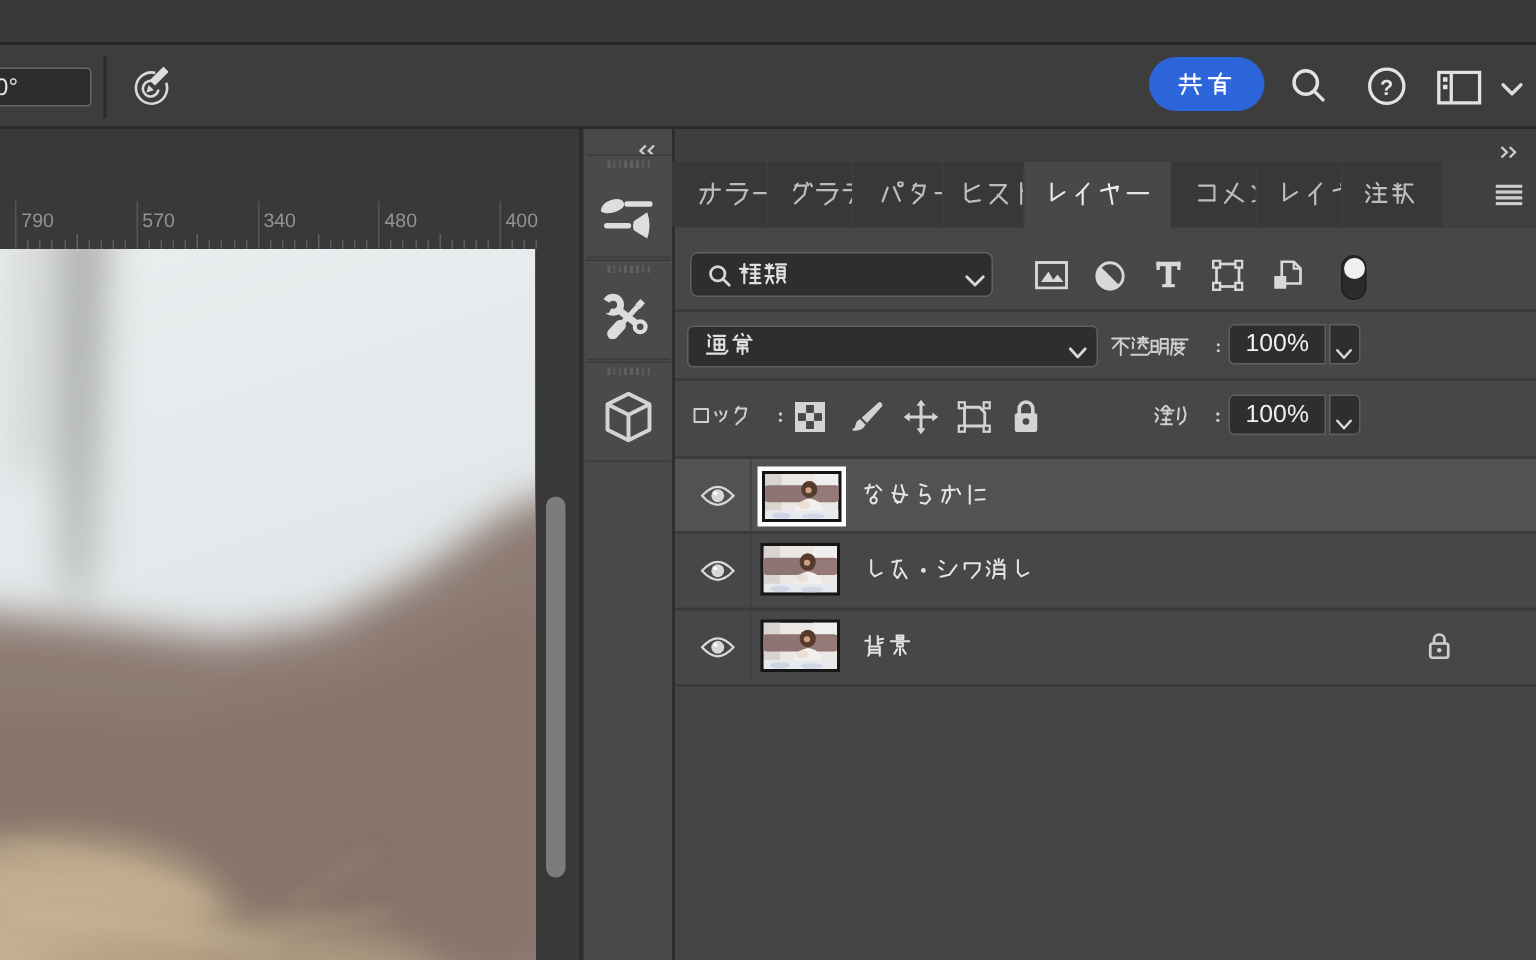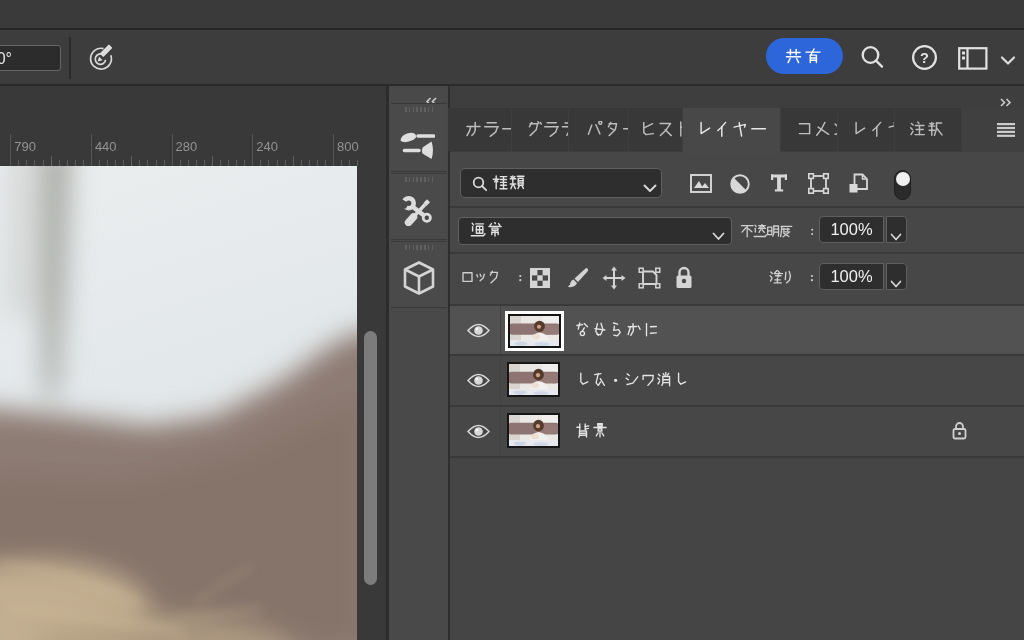--- a/index.html
+++ b/index.html
@@ -86,24 +86,24 @@
       <div style="position:absolute;left:292.6px;top:23px;width:1px;height:10px;background:#606060;"></div>
       <div style="position:absolute;left:300.7px;top:27px;width:1px;height:6px;background:#5c5c5c;"></div>
       <div style="position:absolute;left:308.8px;top:27px;width:1px;height:6px;background:#5c5c5c;"></div>
       <div style="position:absolute;left:316.9px;top:27px;width:1px;height:6px;background:#5c5c5c;"></div>
       <div style="position:absolute;left:324.9px;top:27px;width:1px;height:6px;background:#5c5c5c;"></div>
       <div style="position:absolute;left:333.0px;top:1px;width:1px;height:32px;background:#565656;"></div>
       <div style="position:absolute;left:341.1px;top:27px;width:1px;height:6px;background:#5c5c5c;"></div>
       <div style="position:absolute;left:349.1px;top:27px;width:1px;height:6px;background:#5c5c5c;"></div>
       <div style="position:absolute;left:357.2px;top:27px;width:1px;height:6px;background:#5c5c5c;"></div>
       <div style="position:absolute;left:14.2px;top:6px;color:#939393;font-size:13px;">790</div>
-      <div style="position:absolute;left:94.9px;top:6px;color:#939393;font-size:13px;">440</div>
-      <div style="position:absolute;left:175.6px;top:6px;color:#939393;font-size:13px;">280</div>
-      <div style="position:absolute;left:256.3px;top:6px;color:#939393;font-size:13px;">240</div>
-      <div style="position:absolute;left:337.0px;top:6px;color:#939393;font-size:13px;">800</div>
+      <div style="position:absolute;left:94.9px;top:6px;color:#939393;font-size:13px;">570</div>
+      <div style="position:absolute;left:175.6px;top:6px;color:#939393;font-size:13px;">340</div>
+      <div style="position:absolute;left:256.3px;top:6px;color:#939393;font-size:13px;">480</div>
+      <div style="position:absolute;left:337.0px;top:6px;color:#939393;font-size:13px;">400</div>
     </div>
     <div style="position:absolute;left:0;top:166px;width:357px;height:474px;overflow:hidden;">
       <svg width="357" height="474" viewBox="0 0 357 474" style="display:block">
 <defs>
 <filter id="b1" x="-30%" y="-30%" width="160%" height="160%">
             <feGaussianBlur stdDeviation="13"></feGaussianBlur>
           </filter>
 <filter id="b2" x="-40%" y="-40%" width="180%" height="180%">
             <feGaussianBlur stdDeviation="6"></feGaussianBlur>
           </filter>

